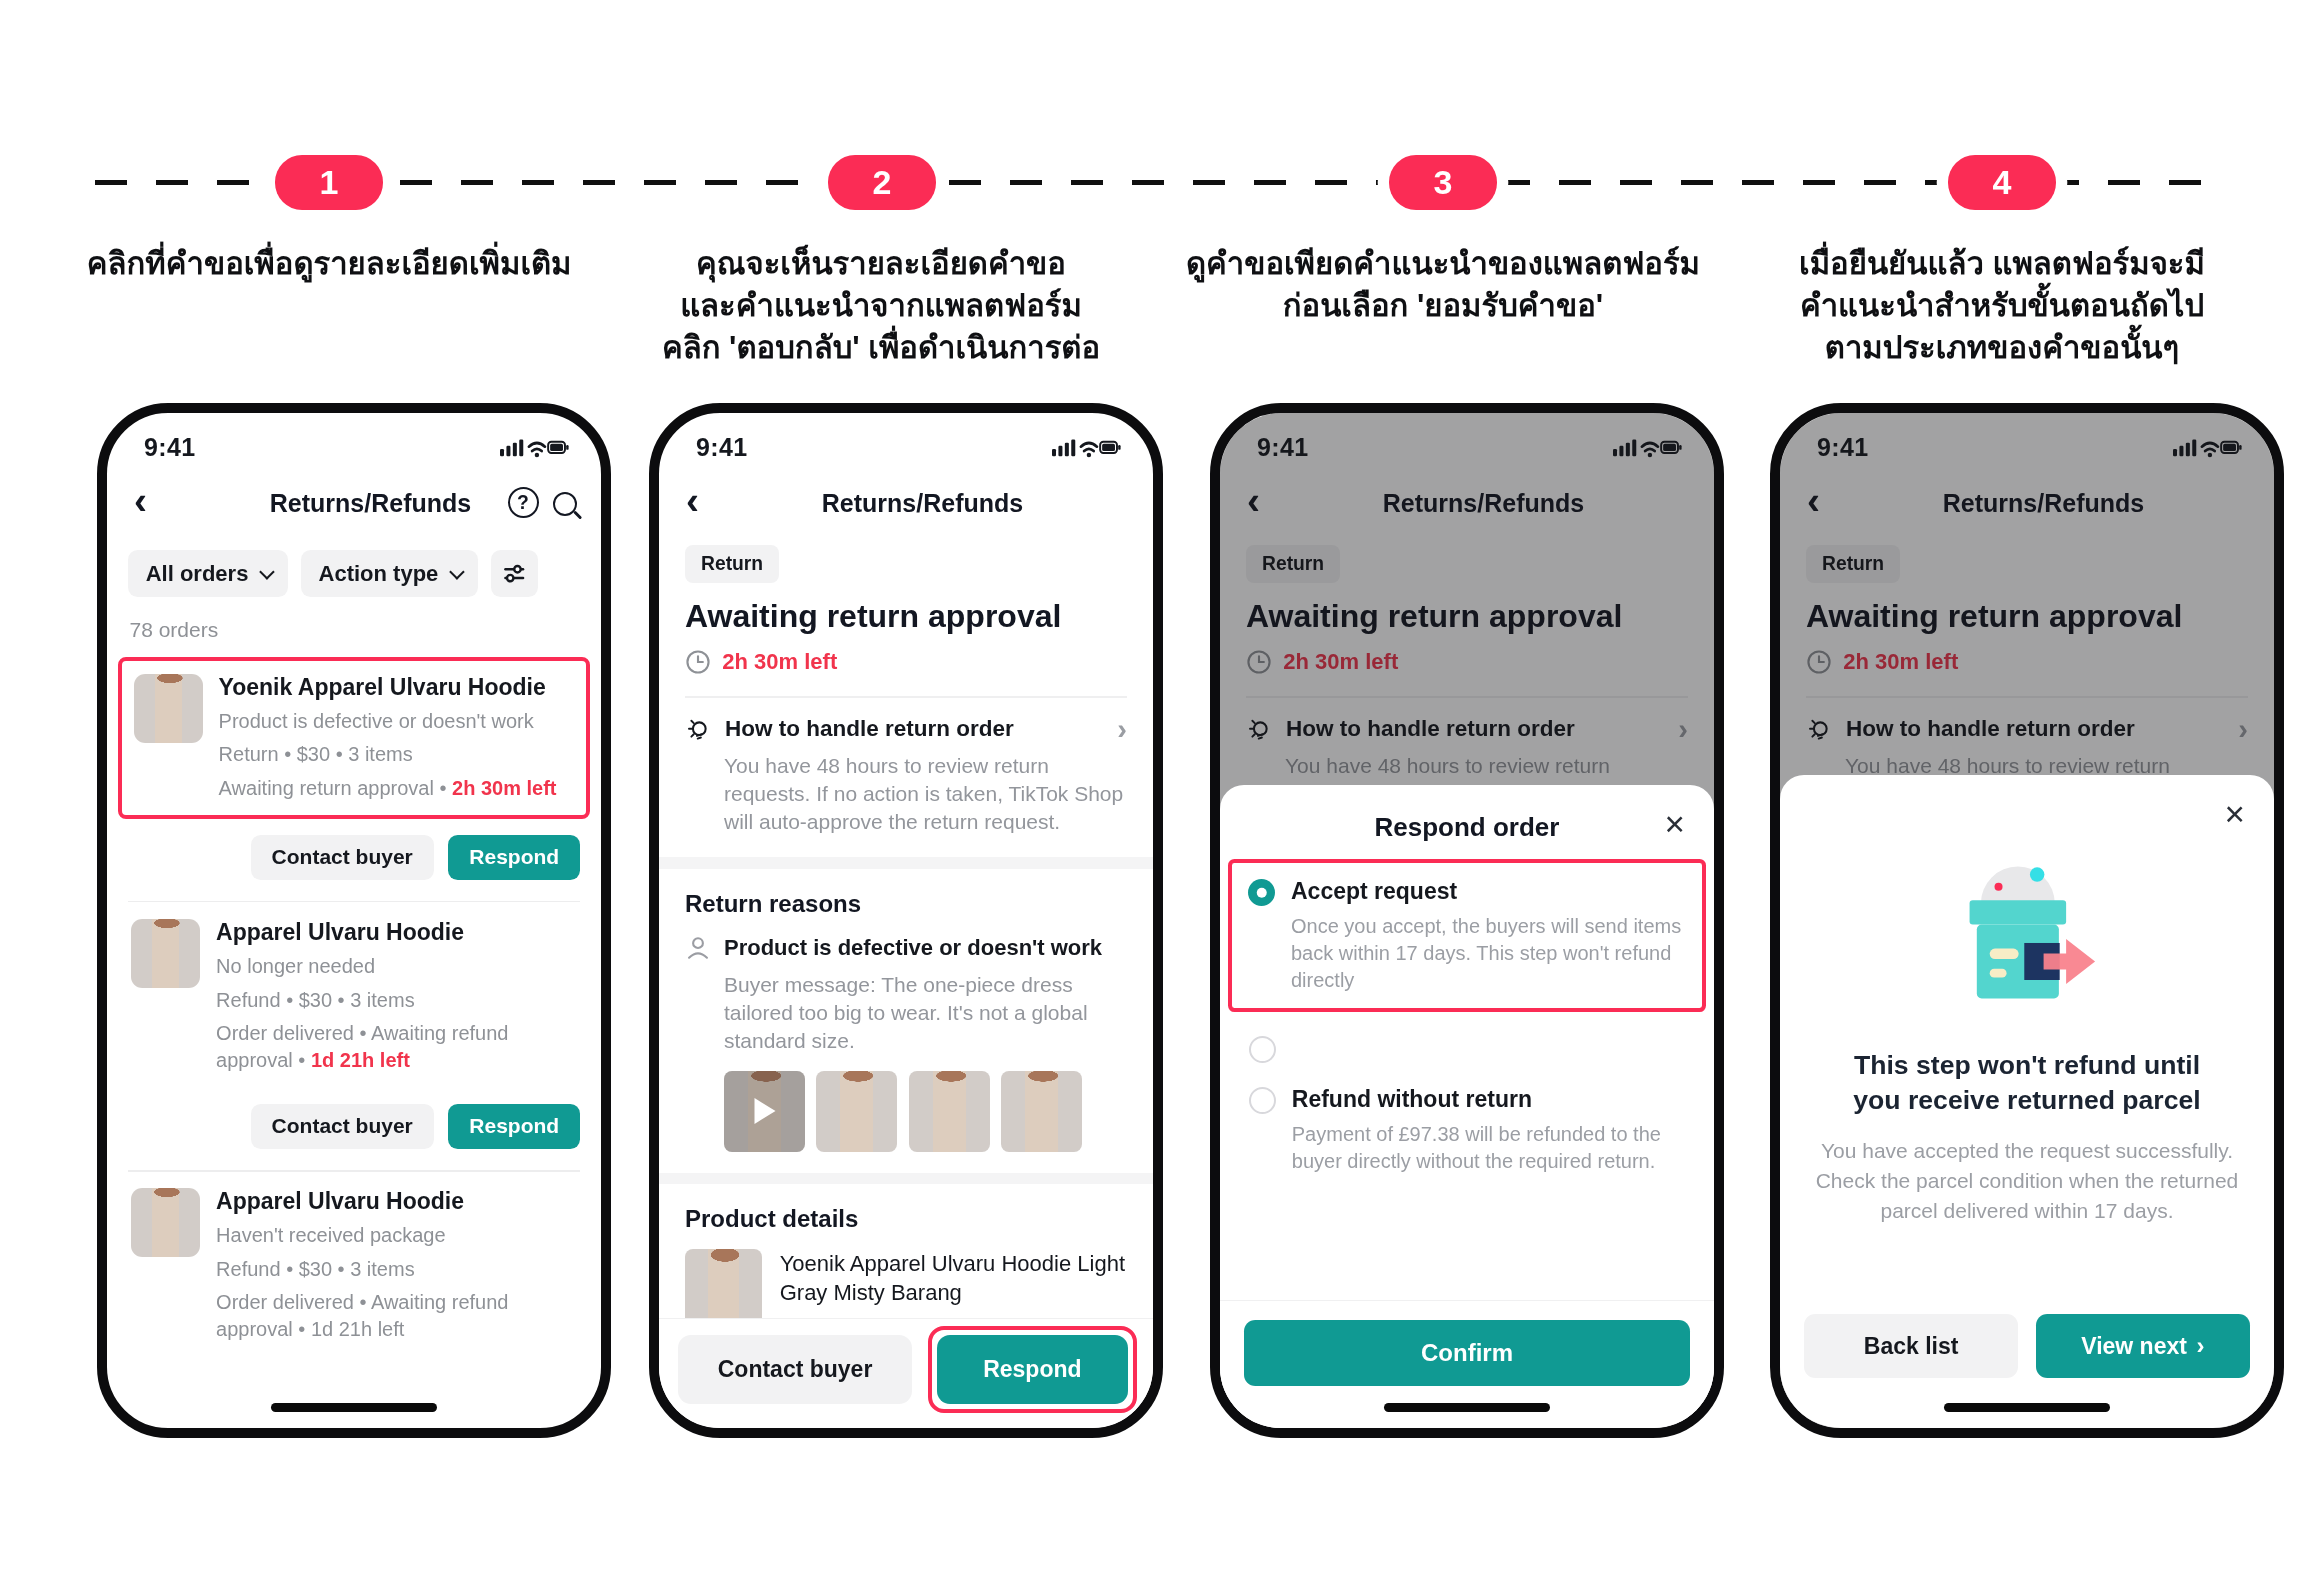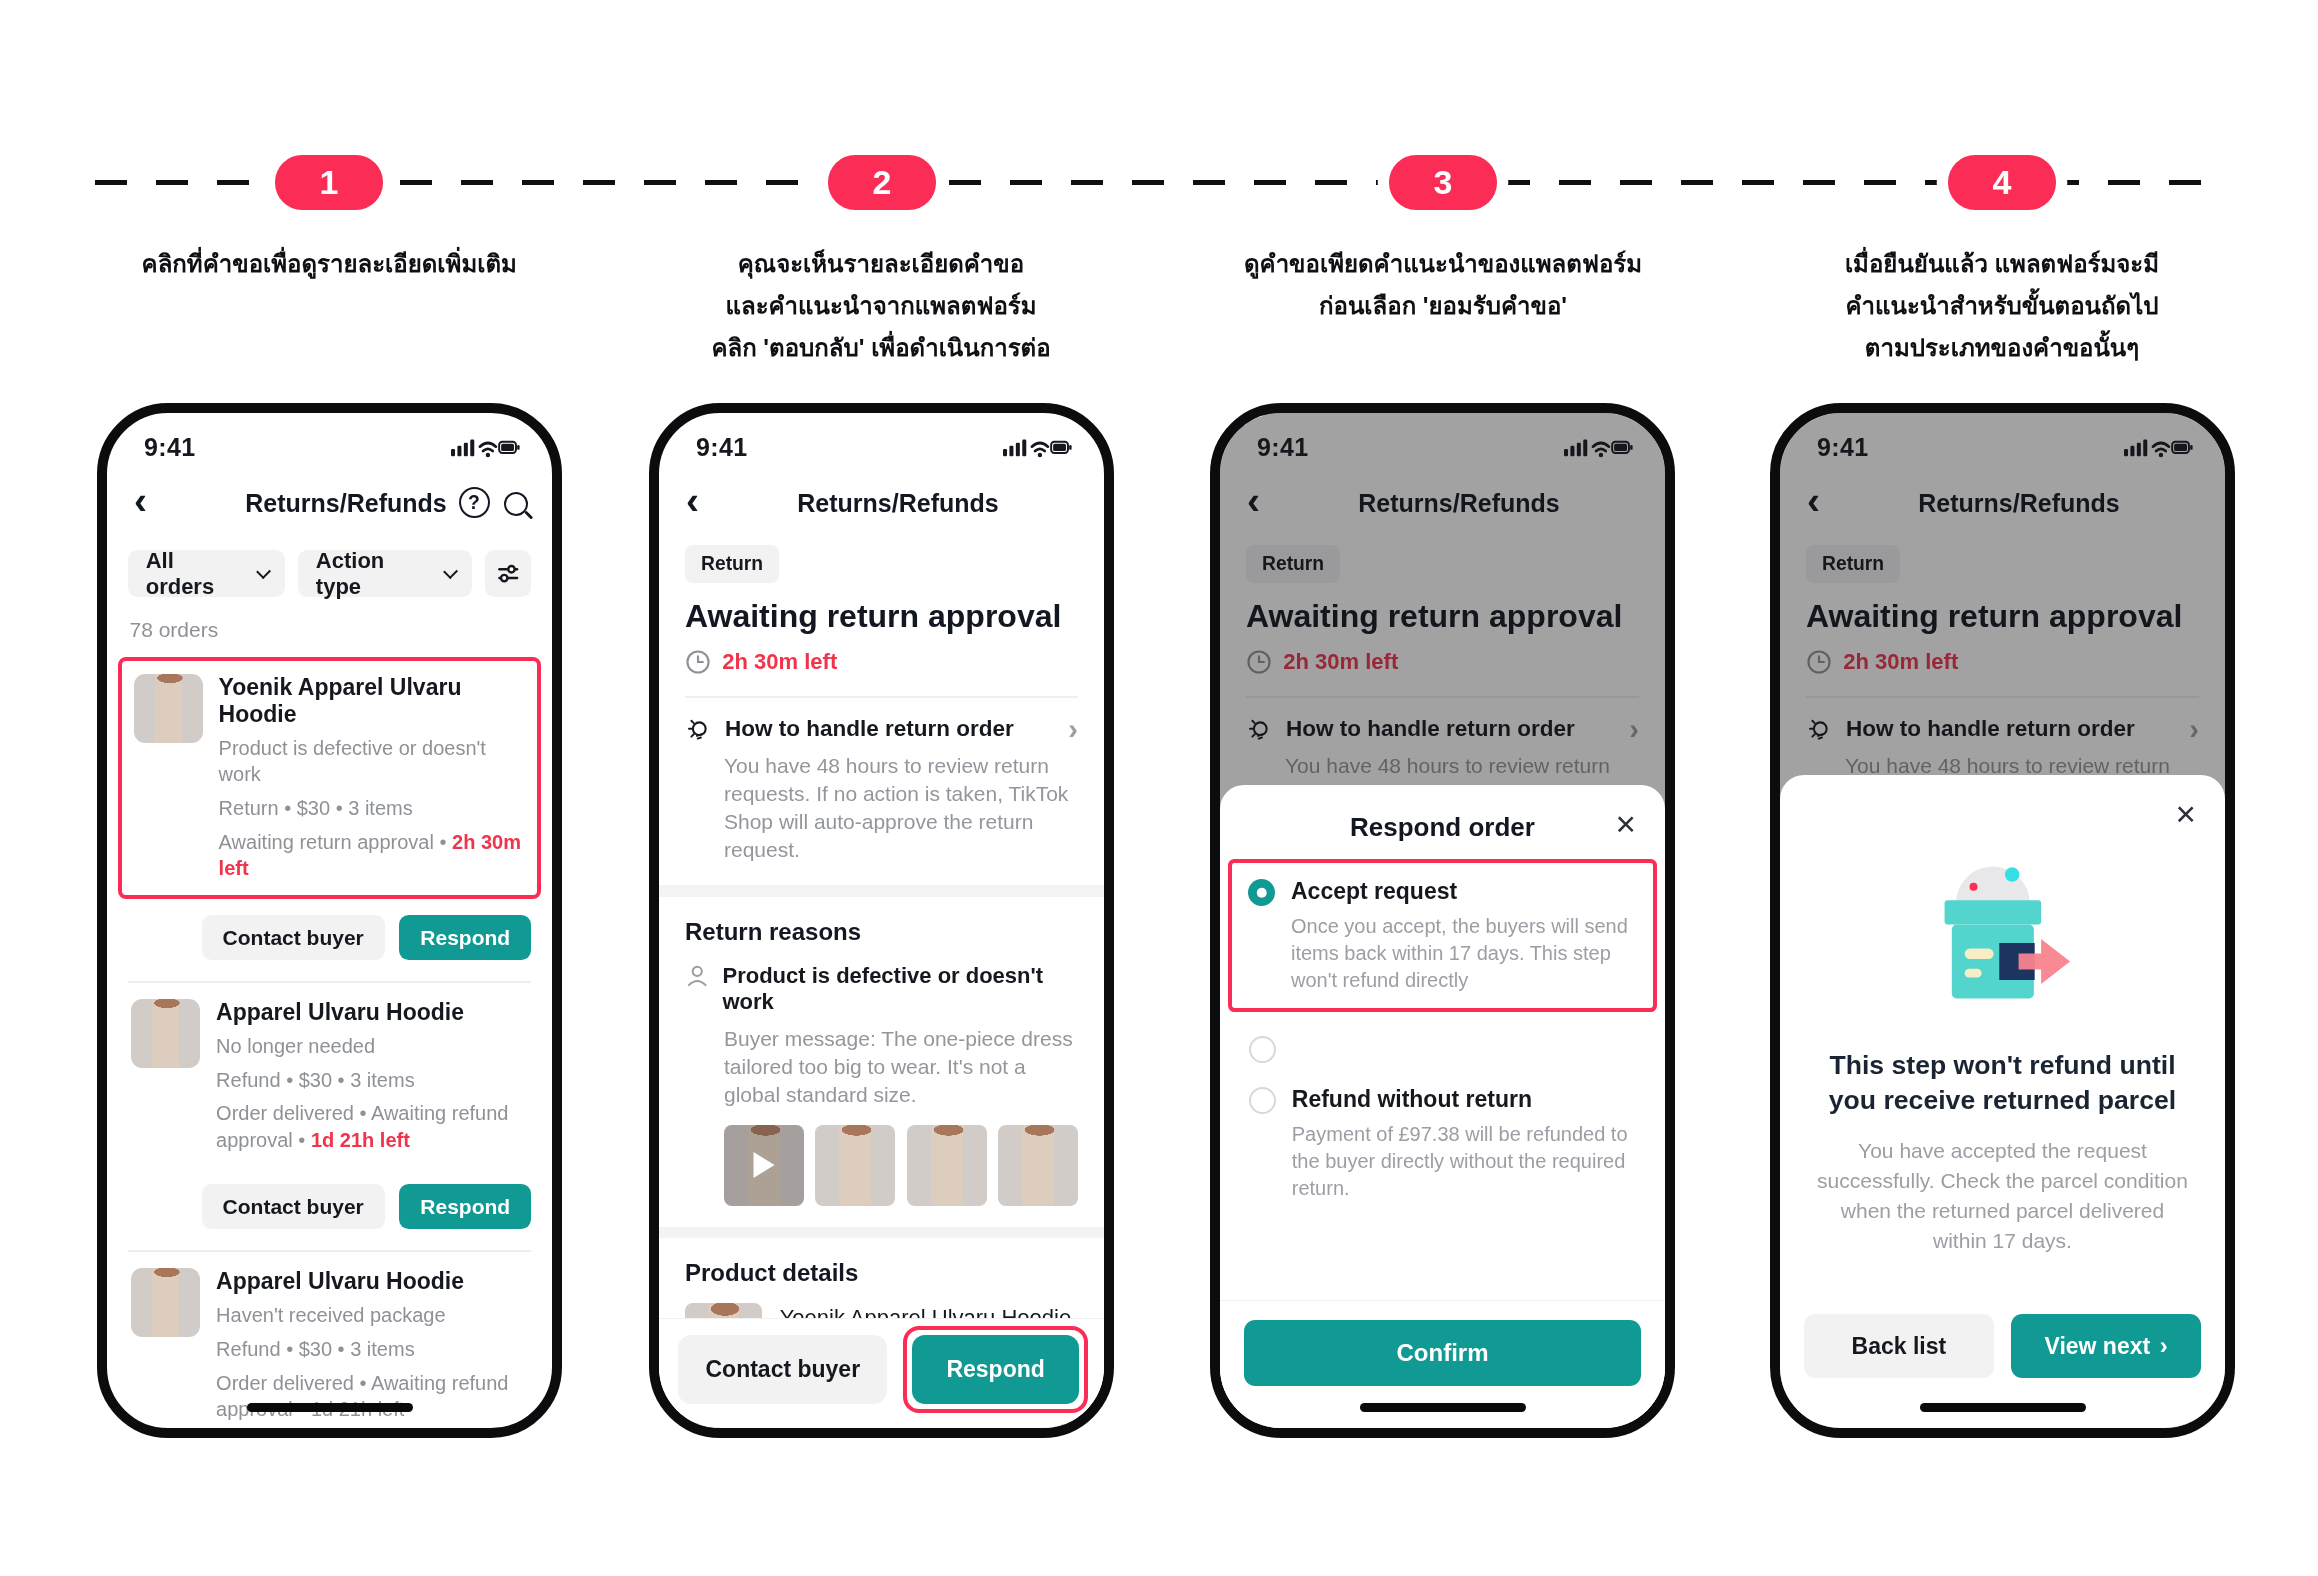--- a/index.html
+++ b/index.html
@@ -11,24 +11,24 @@
   body{background:#fff; font-family:"Liberation Sans","DejaVu Sans",sans-serif; color:var(--ink); overflow:hidden;}
   .canvas{position:absolute; inset:0; width:2319px; height:1576px;}
 
   
   .dashline{position:absolute; left:95px; right:95px; top:180px; height:4.8px;
     background:repeating-linear-gradient(90deg,#101010 0 32px,transparent 32px 61px);}
   .step-badge{position:absolute; top:155px; width:108px; height:55px; background:var(--red);
     border-radius:27px; box-shadow:0 0 0 11.3px #fff; color:#fff; font-size:34px; font-weight:bold;
     display:flex; align-items:center; justify-content:center;}
   .step-caption{position:absolute; top:243px; width:660px; text-align:center; white-space:pre-line;
-    font-size:24px; line-height:42px; font-weight:600; color:#0f1013;}
+    font-size:31px; line-height:42px; font-weight:600; color:#0f1013;}
 
   
-  .phone{position:absolute; top:403px; width:465px; height:1035px; border:10.5px solid #0c0c0e;
+  .phone{position:absolute; top:403px; width:514px; height:1035px; border:10.5px solid #0c0c0e;
     border-radius:71px; background:#fff; overflow:hidden;}
   .screen{position:absolute; inset:0; overflow:hidden;}
   .statusbar{display:flex; align-items:center; justify-content:space-between; padding:17.7px 32px 0 37px; height:52px;}
   .sb-time{font-size:25px; font-weight:bold; letter-spacing:0.4px;}
   .navbar{position:relative; margin-top:16px; height:45px;}
   .nav-title{position:absolute; left:0; right:0; text-align:center; font-size:25px; font-weight:bold; line-height:45px; color:#131722;margin-left:33px;}
   .nav-back{position:absolute; left:27px; top:0; font-size:39px; line-height:39px; font-weight:600; color:#131722; cursor:default;}
   .nav-icons{position:absolute; right:24px; top:6.4px; display:flex; gap:14.5px; align-items:center;}
   .help-circ{width:31px; height:31px; border:2.4px solid #131722; border-radius:50%; font-size:19.3px; font-weight:bold;
     display:flex; align-items:center; justify-content:center; color:#131722;}

